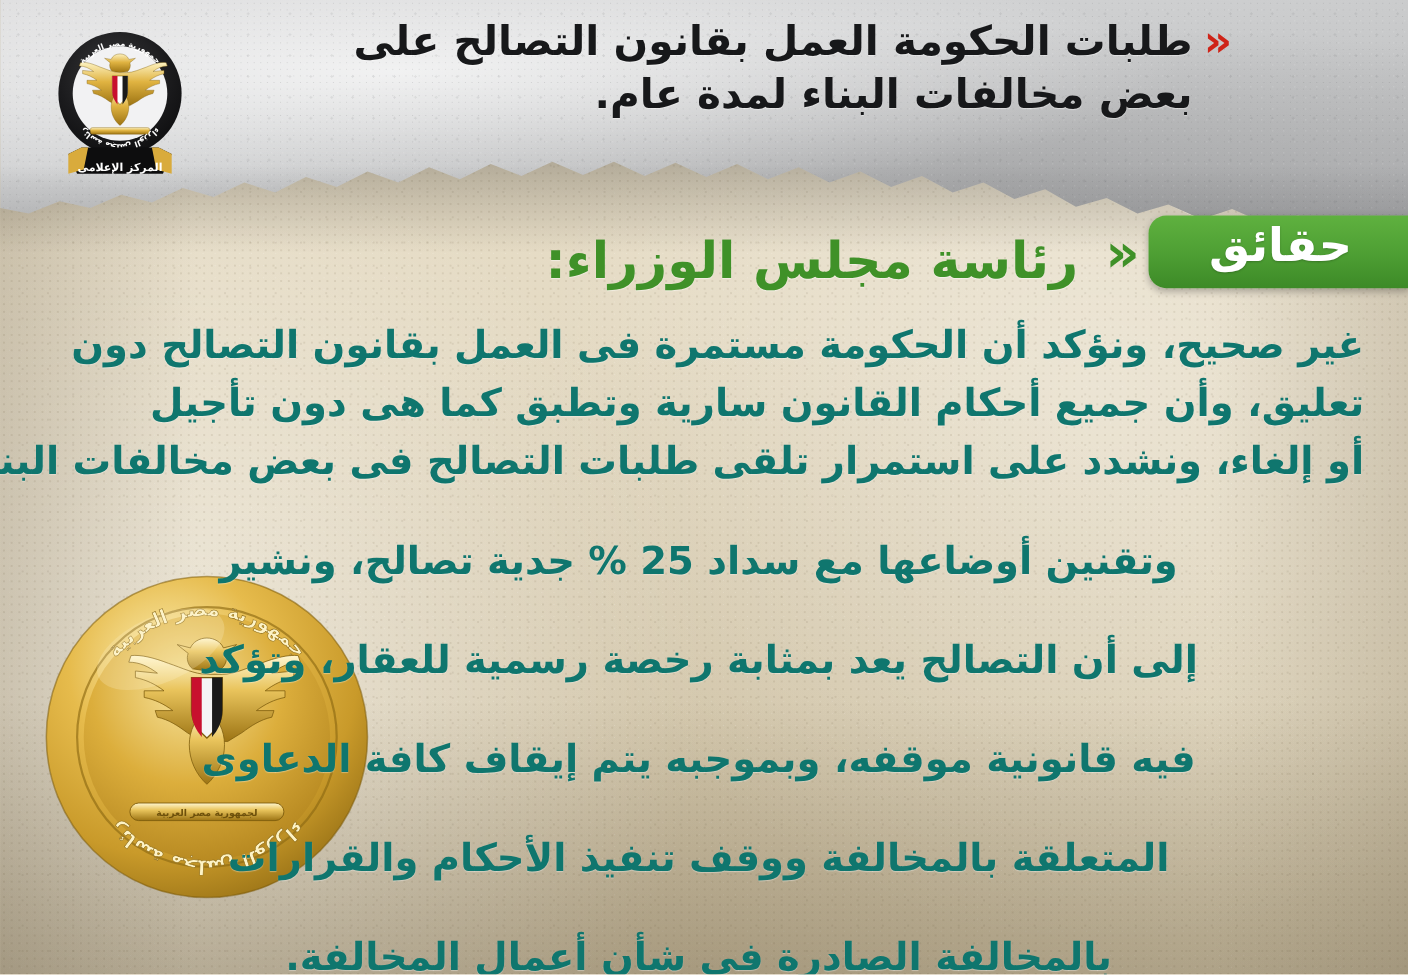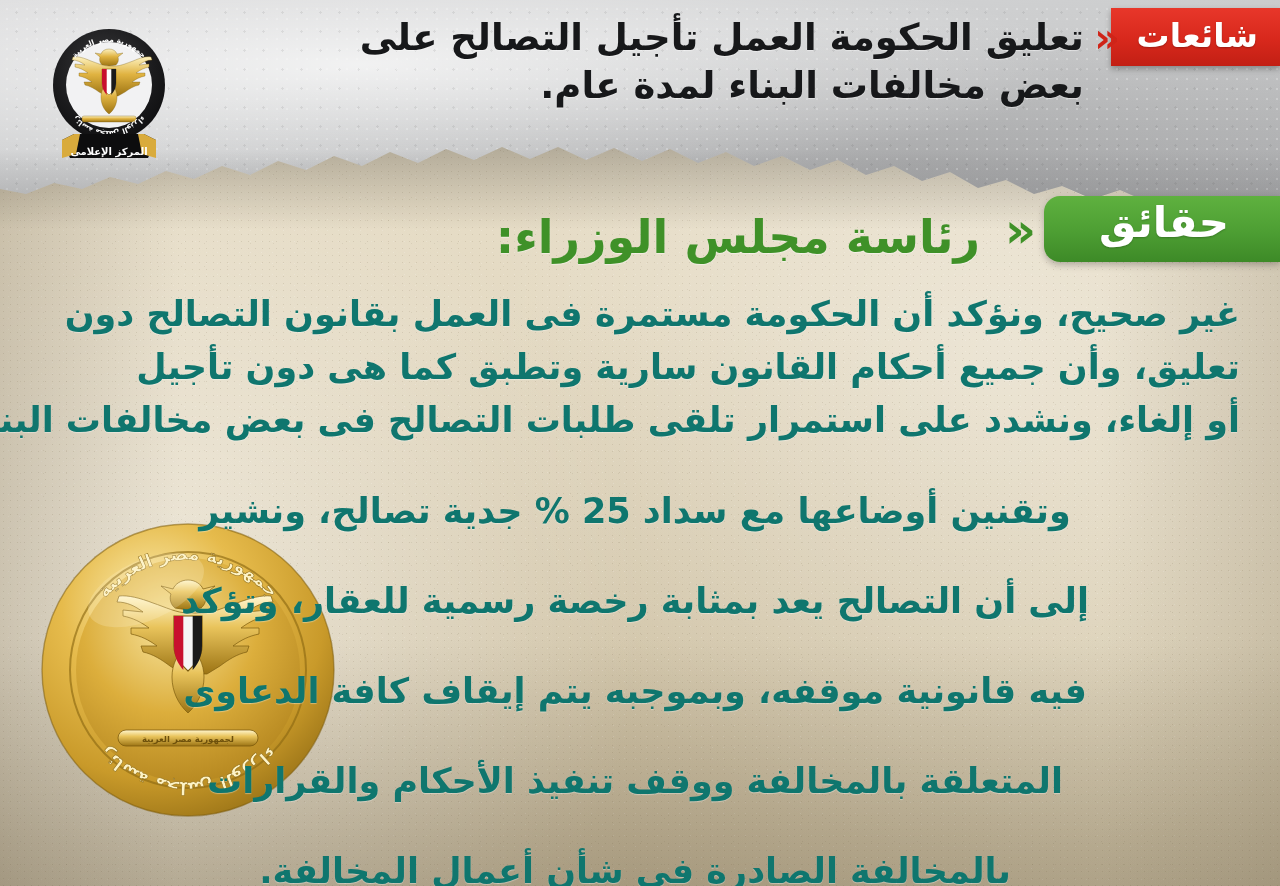--- a/index.html
+++ b/index.html
@@ -252,27 +252,24 @@
     <text font-size="7.4" font-weight="bold" fill="#ffffff" letter-spacing=".2">
       <textPath href="#sArcBot" startOffset="50%" text-anchor="middle">رئاسة مجلس الوزراء</textPath>
     </text>
 
     <path d="M16 118 l12 -6 70 0 12 6 -8 18 -78 0 z" fill="#0d0d0e"></path>
     <path d="M16 118 l12 -6 6 0 -4 20 -14 4 z" fill="#d9ab3c"></path>
     <path d="M110 118 l-12 -6 -6 0 4 20 14 4 z" fill="#d9ab3c"></path>
     <text x="63" y="133" font-size="10" font-weight="bold" fill="#ffffff" text-anchor="middle">المركز الإعلامى</text>
   </svg>
 
-  <div class="badge-red">
-    <span>شائعات</span>
-  </div>
   <div class="chev-red">«</div>
 
   <div class="headline">
-    <span class="l1">تعليق الحكومة العمل تأجيل التصالح على</span>
+    <span class="l1">طلبات الحكومة العمل بقانون التصالح على</span>
     <span class="l2">بعض مخالفات البناء لمدة عام.</span>
   </div>
 
   <div class="badge-green">
     <span>حقائق</span>
   </div>
   <div class="chev-green">«</div>
 
   <div class="subtitle">رئاسة مجلس الوزراء:</div>
 

